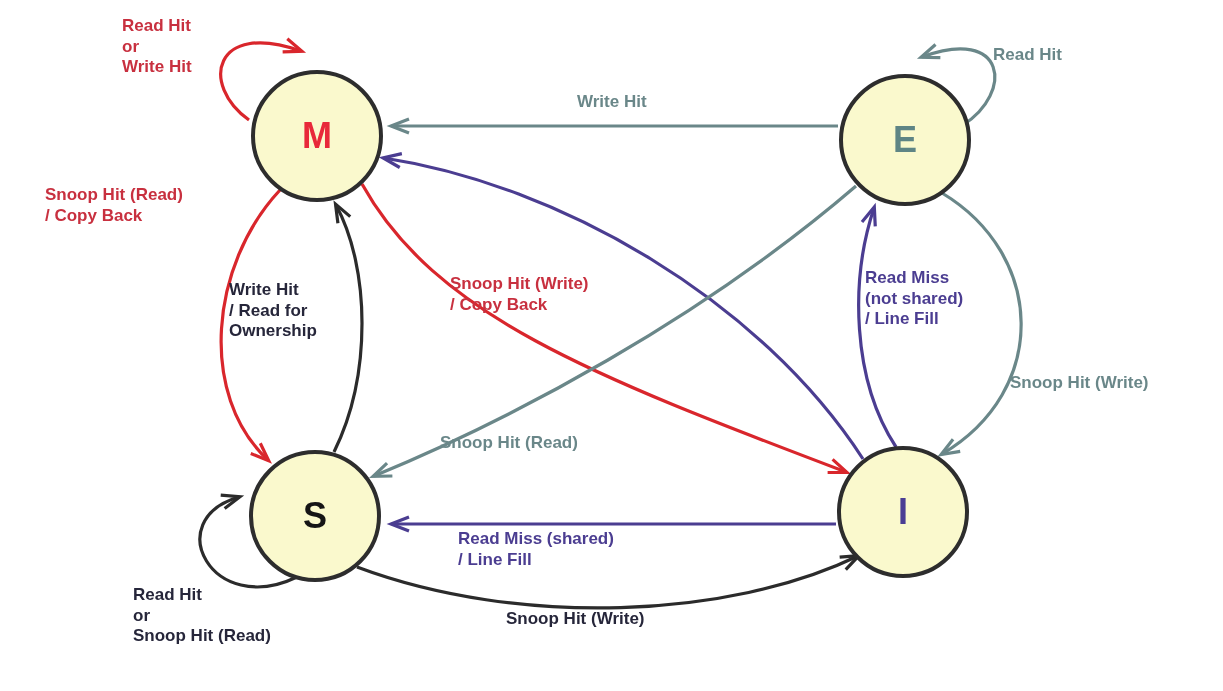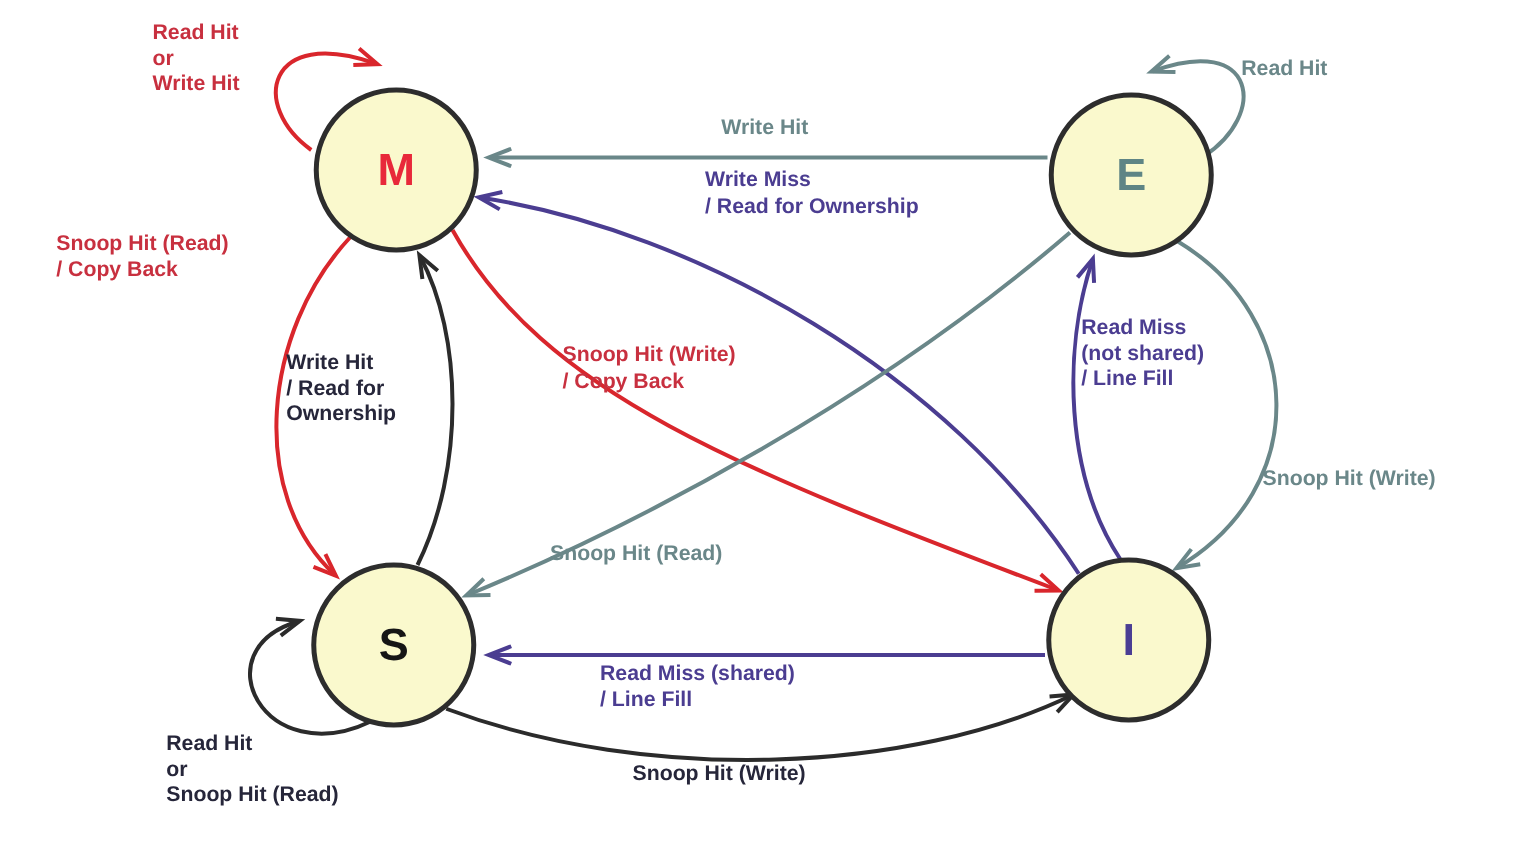--- a/index.html
+++ b/index.html
@@ -43,24 +43,24 @@
   .c-purple{color:var(--label-purple);}
   .c-black{color:var(--label-black);}
 
   .lbl-m-self{left:122px;top:16px;}
   .lbl-e-self{left:993px;top:45px;}
   .lbl-e-m{left:577px;top:92px;}
   .lbl-i-m{left:564px;top:134px;}
   .lbl-m-s{left:45px;top:185px;}
   .lbl-s-m{left:229px;top:280px;}
   .lbl-m-i{left:450px;top:274px;}
-  .lbl-i-e{left:865px;top:252px;}
+  .lbl-i-e{left:865px;top:268px;}
   .lbl-e-i{left:1010px;top:373px;}
   .lbl-e-s{left:440px;top:433px;}
-  .lbl-i-s{left:480px;top:529px;}
+  .lbl-i-s{left:458px;top:529px;}
   .lbl-s-i{left:506px;top:609px;}
   .lbl-s-self{left:133px;top:585px;}
 </style>
 </head>
 <body>
 
 <div class="diagram">
 
   <svg class="edges" viewBox="0 0 1223 691" xmlns="http://www.w3.org/2000/svg">
     <defs>
@@ -104,22 +104,20 @@
   </div>
   <div class="node node-i">
     <span class="letter">I</span>
   </div>
 
   <div class="t-label c-crimson lbl-m-self">Read Hit
 or
 Write Hit</div>
   <div class="t-label c-gray lbl-e-self">Read Hit</div>
   <div class="t-label c-gray lbl-e-m">Write Hit</div>
-  <div class="t-label c-purple lbl-i-m">Write Miss
-/ Read for Ownership</div>
   <div class="t-label c-crimson lbl-m-s">Snoop Hit (Read)
 / Copy Back</div>
   <div class="t-label c-black lbl-s-m">Write Hit
 / Read for
 Ownership</div>
   <div class="t-label c-crimson lbl-m-i">Snoop Hit (Write)
 / Copy Back</div>
   <div class="t-label c-purple lbl-i-e">Read Miss
 (not shared)
 / Line Fill</div>

